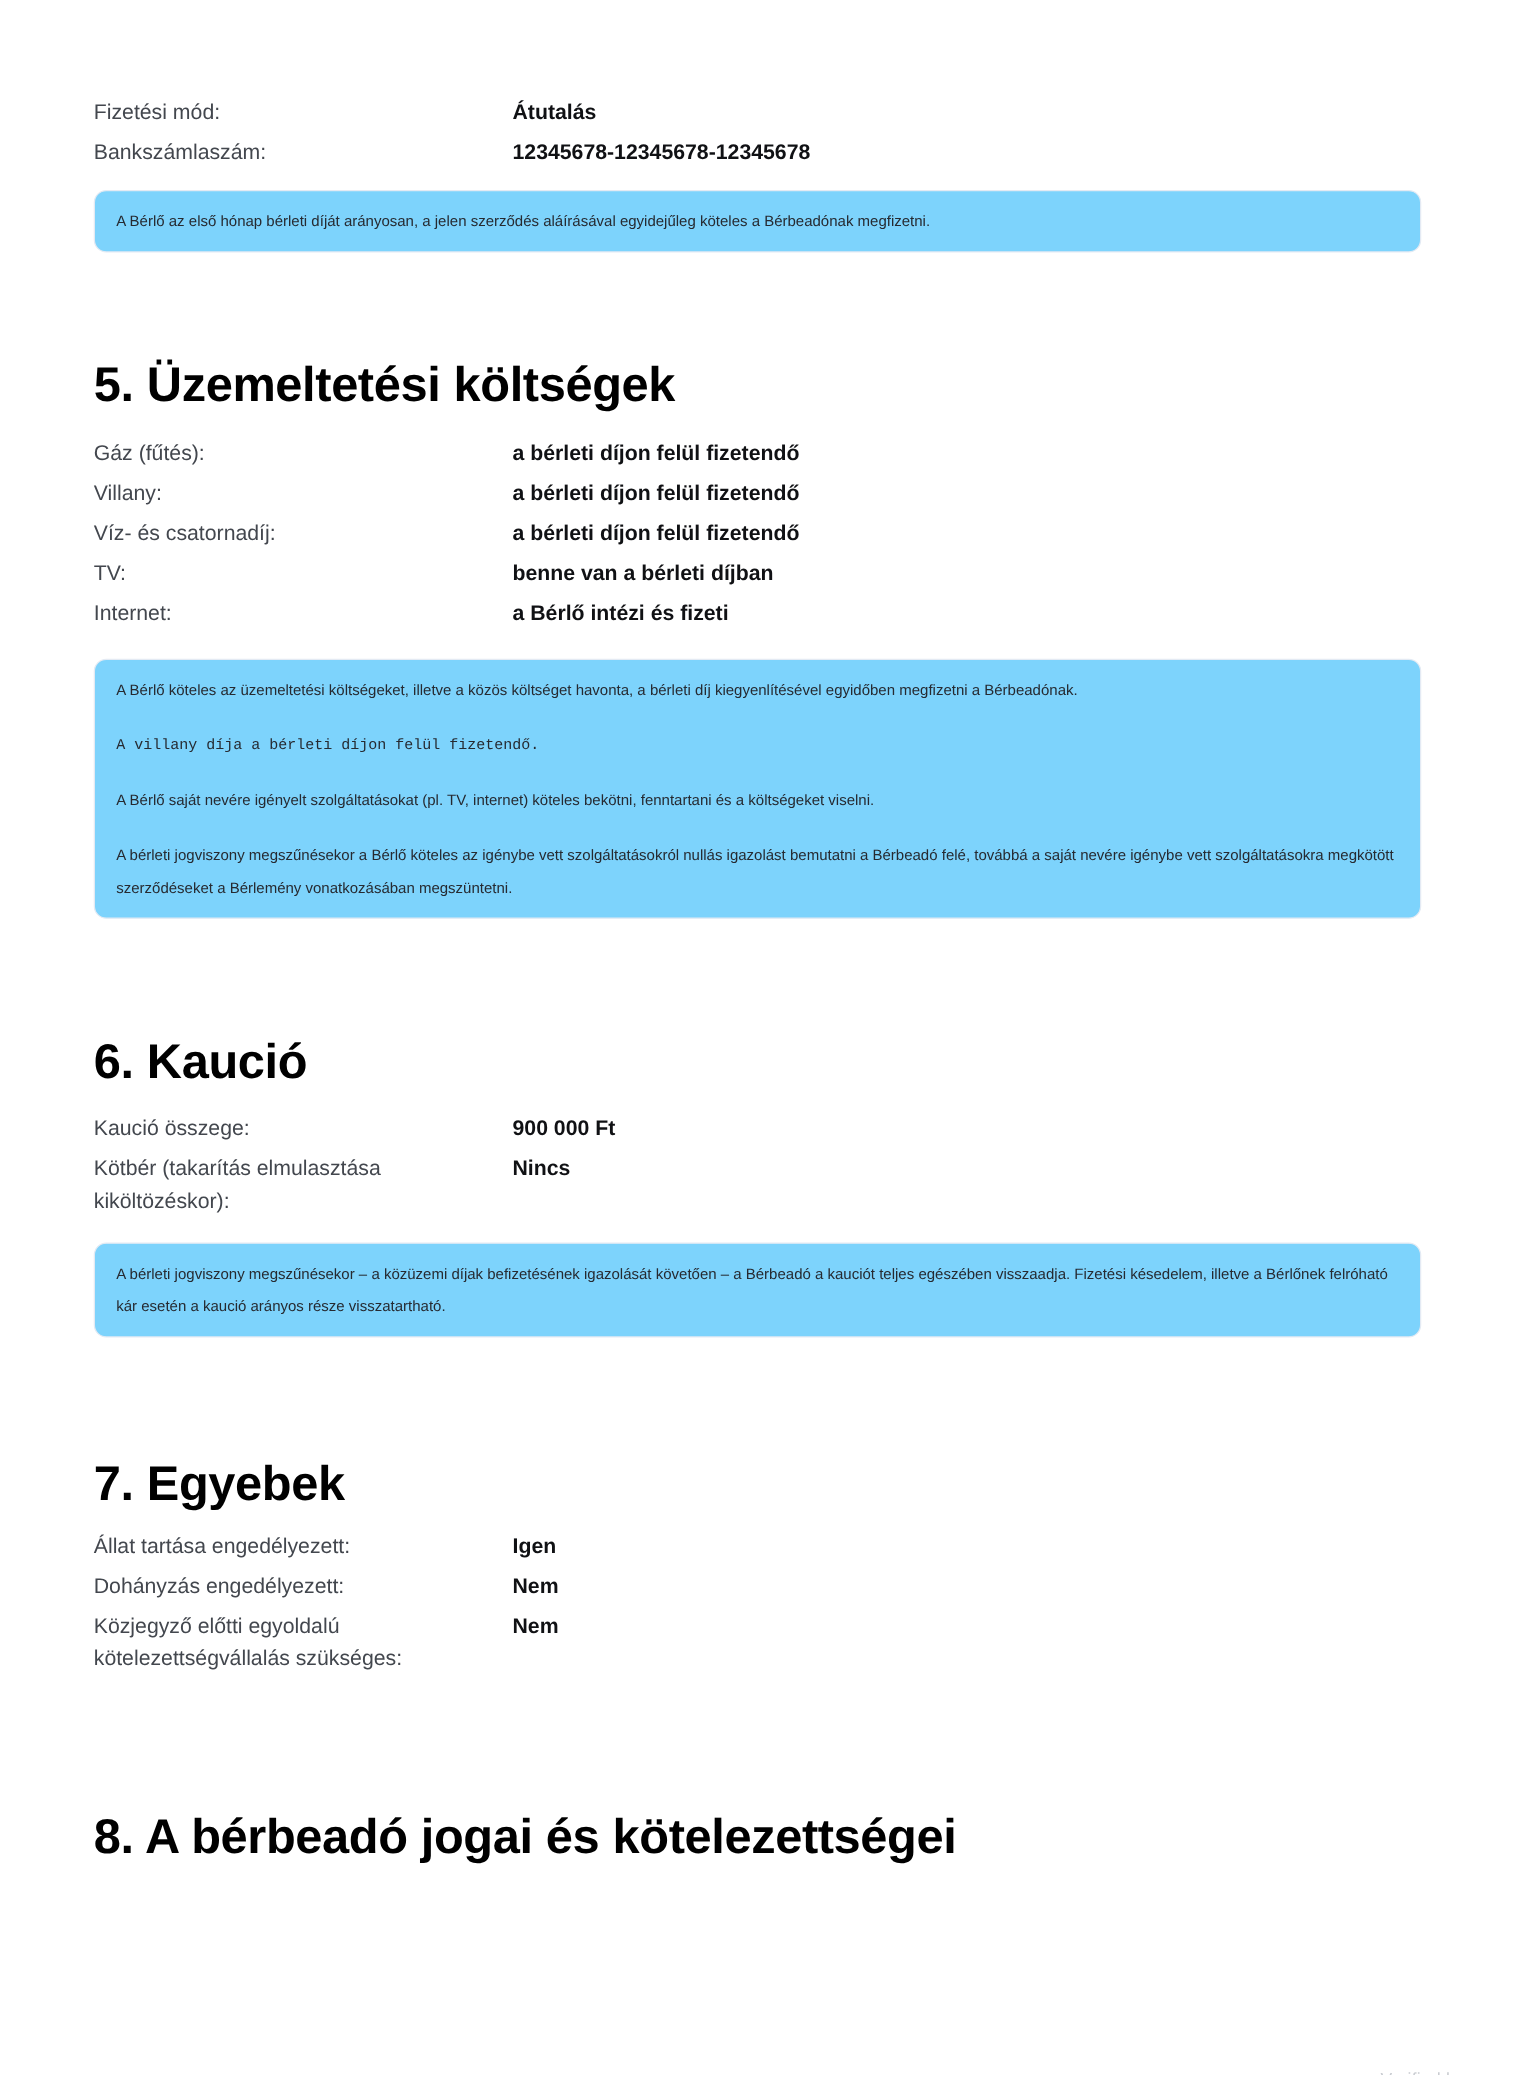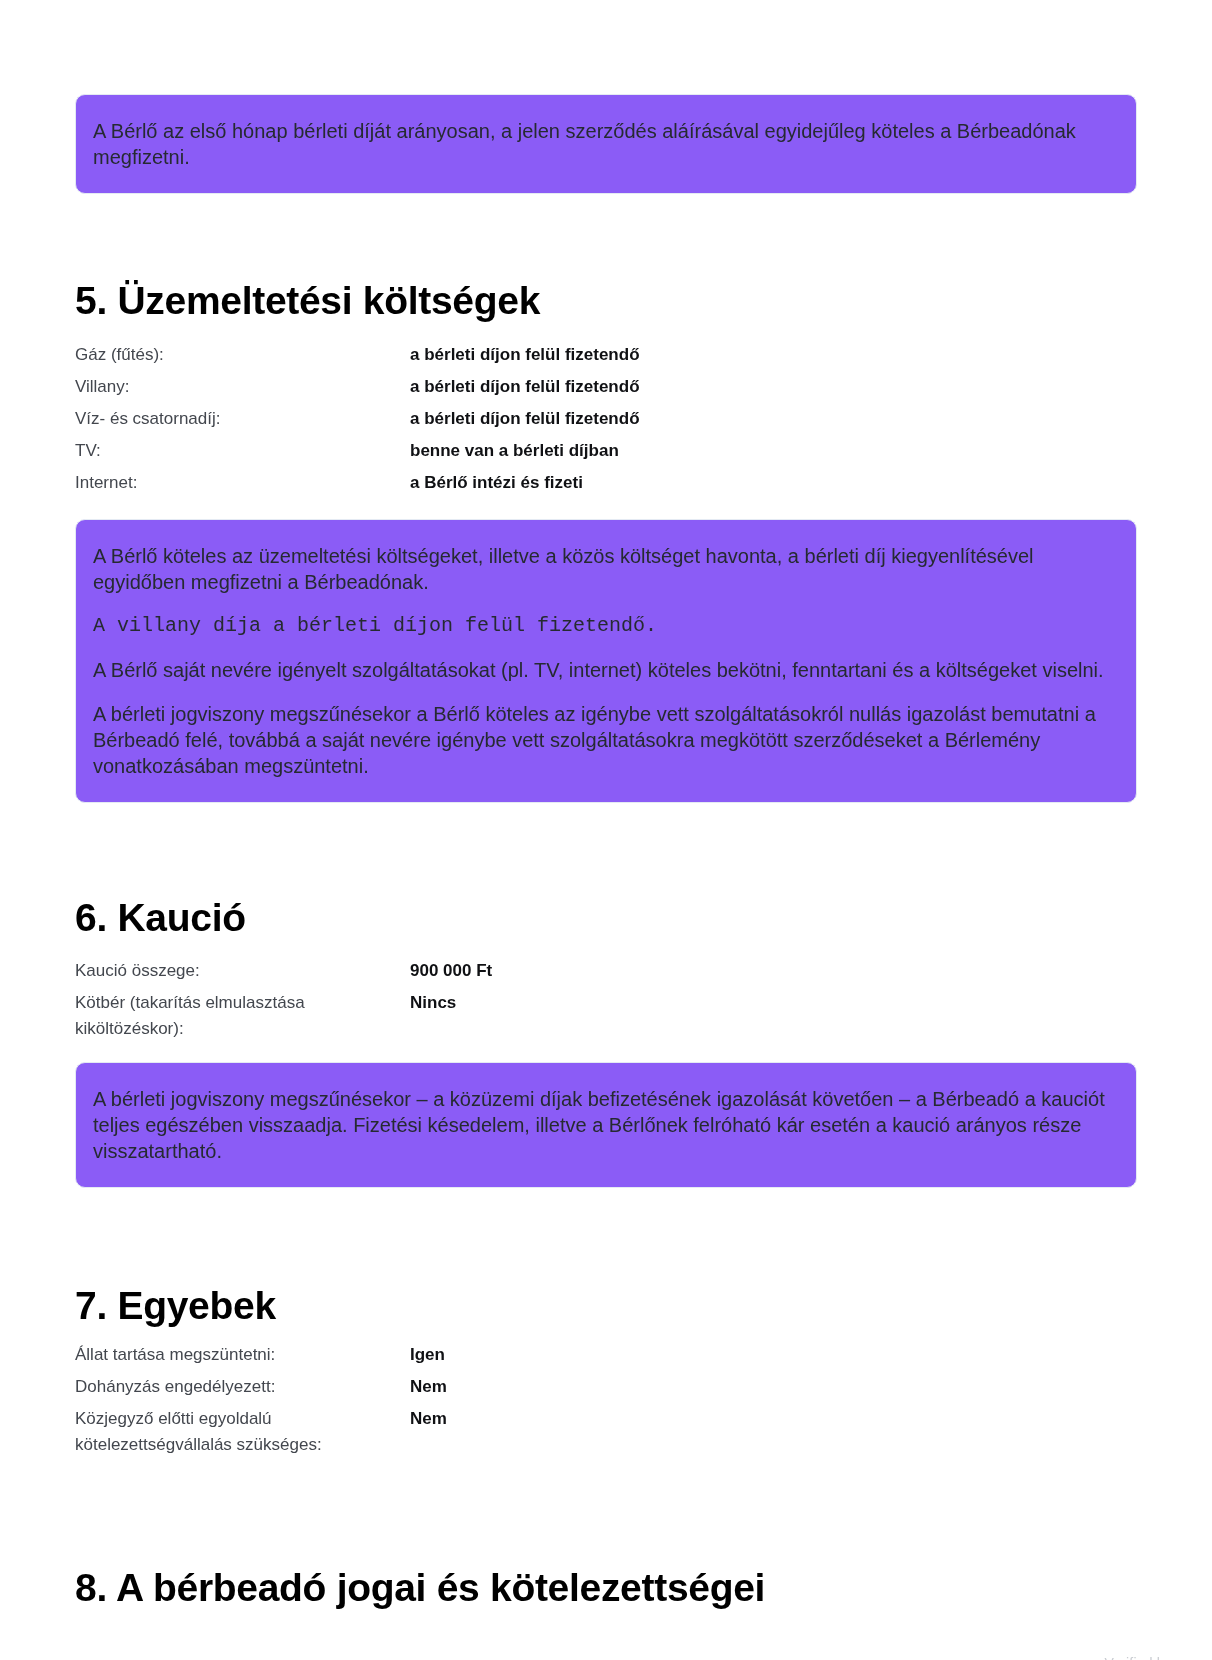--- a/index.html
+++ b/index.html
@@ -13,25 +13,25 @@
   }
   .content{padding:77px 75px 0 75px;box-sizing:border-box;}
 
   
   .kv{display:flex;font-size:17px;line-height:26px;margin-bottom:6px;}
   .kv .k{flex:0 0 335px;width:335px;padding-right:20px;box-sizing:border-box;color:#43474e;font-weight:400;}
   .kv .v{font-weight:600;color:#101114;}
 
   
   .note{
-    background:#8b5cf6;
+    background:#7dd3fc;
     border:1px solid #e4eaf3;
     border-radius:10px;
-    padding:23px 17px;
-    font-size:20px;line-height:26px;
+    padding:11px 17px;
+    font-size:12px;line-height:26px;
     color:#262a31;
     box-sizing:border-box;
   }
   .note p{margin:0 0 18px 0;}
   .note p:last-child{margin-bottom:0;}
   .note .pgroup{margin:0 0 18px 0;font-family:Liberation Mono, monospace;}
   .note .pgroup div{margin:0;}
 
   
   h2{
@@ -57,20 +57,30 @@
     color:#c9ccd1;
     letter-spacing:0.2px;
   }
 </style>
 </head>
 <body>
 
 <div class="page">
   <div class="content">
 
+    <div class="kv-group">
+      <div class="kv">
+        <div class="k">Fizetési mód:</div>
+        <div class="v">Átutalás</div>
+      </div>
+      <div class="kv">
+        <div class="k">Bankszámlaszám:</div>
+        <div class="v">12345678-12345678-12345678</div>
+      </div>
+    </div>
 
     <div class="note mt17">
       <p>A Bérlő az első hónap bérleti díját arányosan, a jelen szerződés aláírásával egyidejűleg köteles a Bérbeadónak megfizetni.</p>
     </div>
 
     <h2 class="mt84">5. Üzemeltetési költségek</h2>
 
     <div class="kv-group mt32">
       <div class="kv">
         <div class="k">Gáz (fűtés):</div>
@@ -117,21 +127,21 @@
     </div>
 
     <div class="note mt20">
       <p>A bérleti jogviszony megszűnésekor – a közüzemi díjak befizetésének igazolását követően – a Bérbeadó a kauciót teljes egészében visszaadja. Fizetési késedelem, illetve a Bérlőnek felróható kár esetén a kaució arányos része visszatartható.</p>
     </div>
 
     <h2 class="mt95">7. Egyebek</h2>
 
     <div class="kv-group mt13">
       <div class="kv">
-        <div class="k">Állat tartása megszüntetni:</div>
+        <div class="k">Állat tartása engedélyezett:</div>
         <div class="v">Igen</div>
       </div>
       <div class="kv">
         <div class="k">Dohányzás engedélyezett:</div>
         <div class="v">Nem</div>
       </div>
       <div class="kv">
         <div class="k">Közjegyző előtti egyoldalú kötelezettségvállalás szükséges:</div>
         <div class="v">Nem</div>
       </div>

